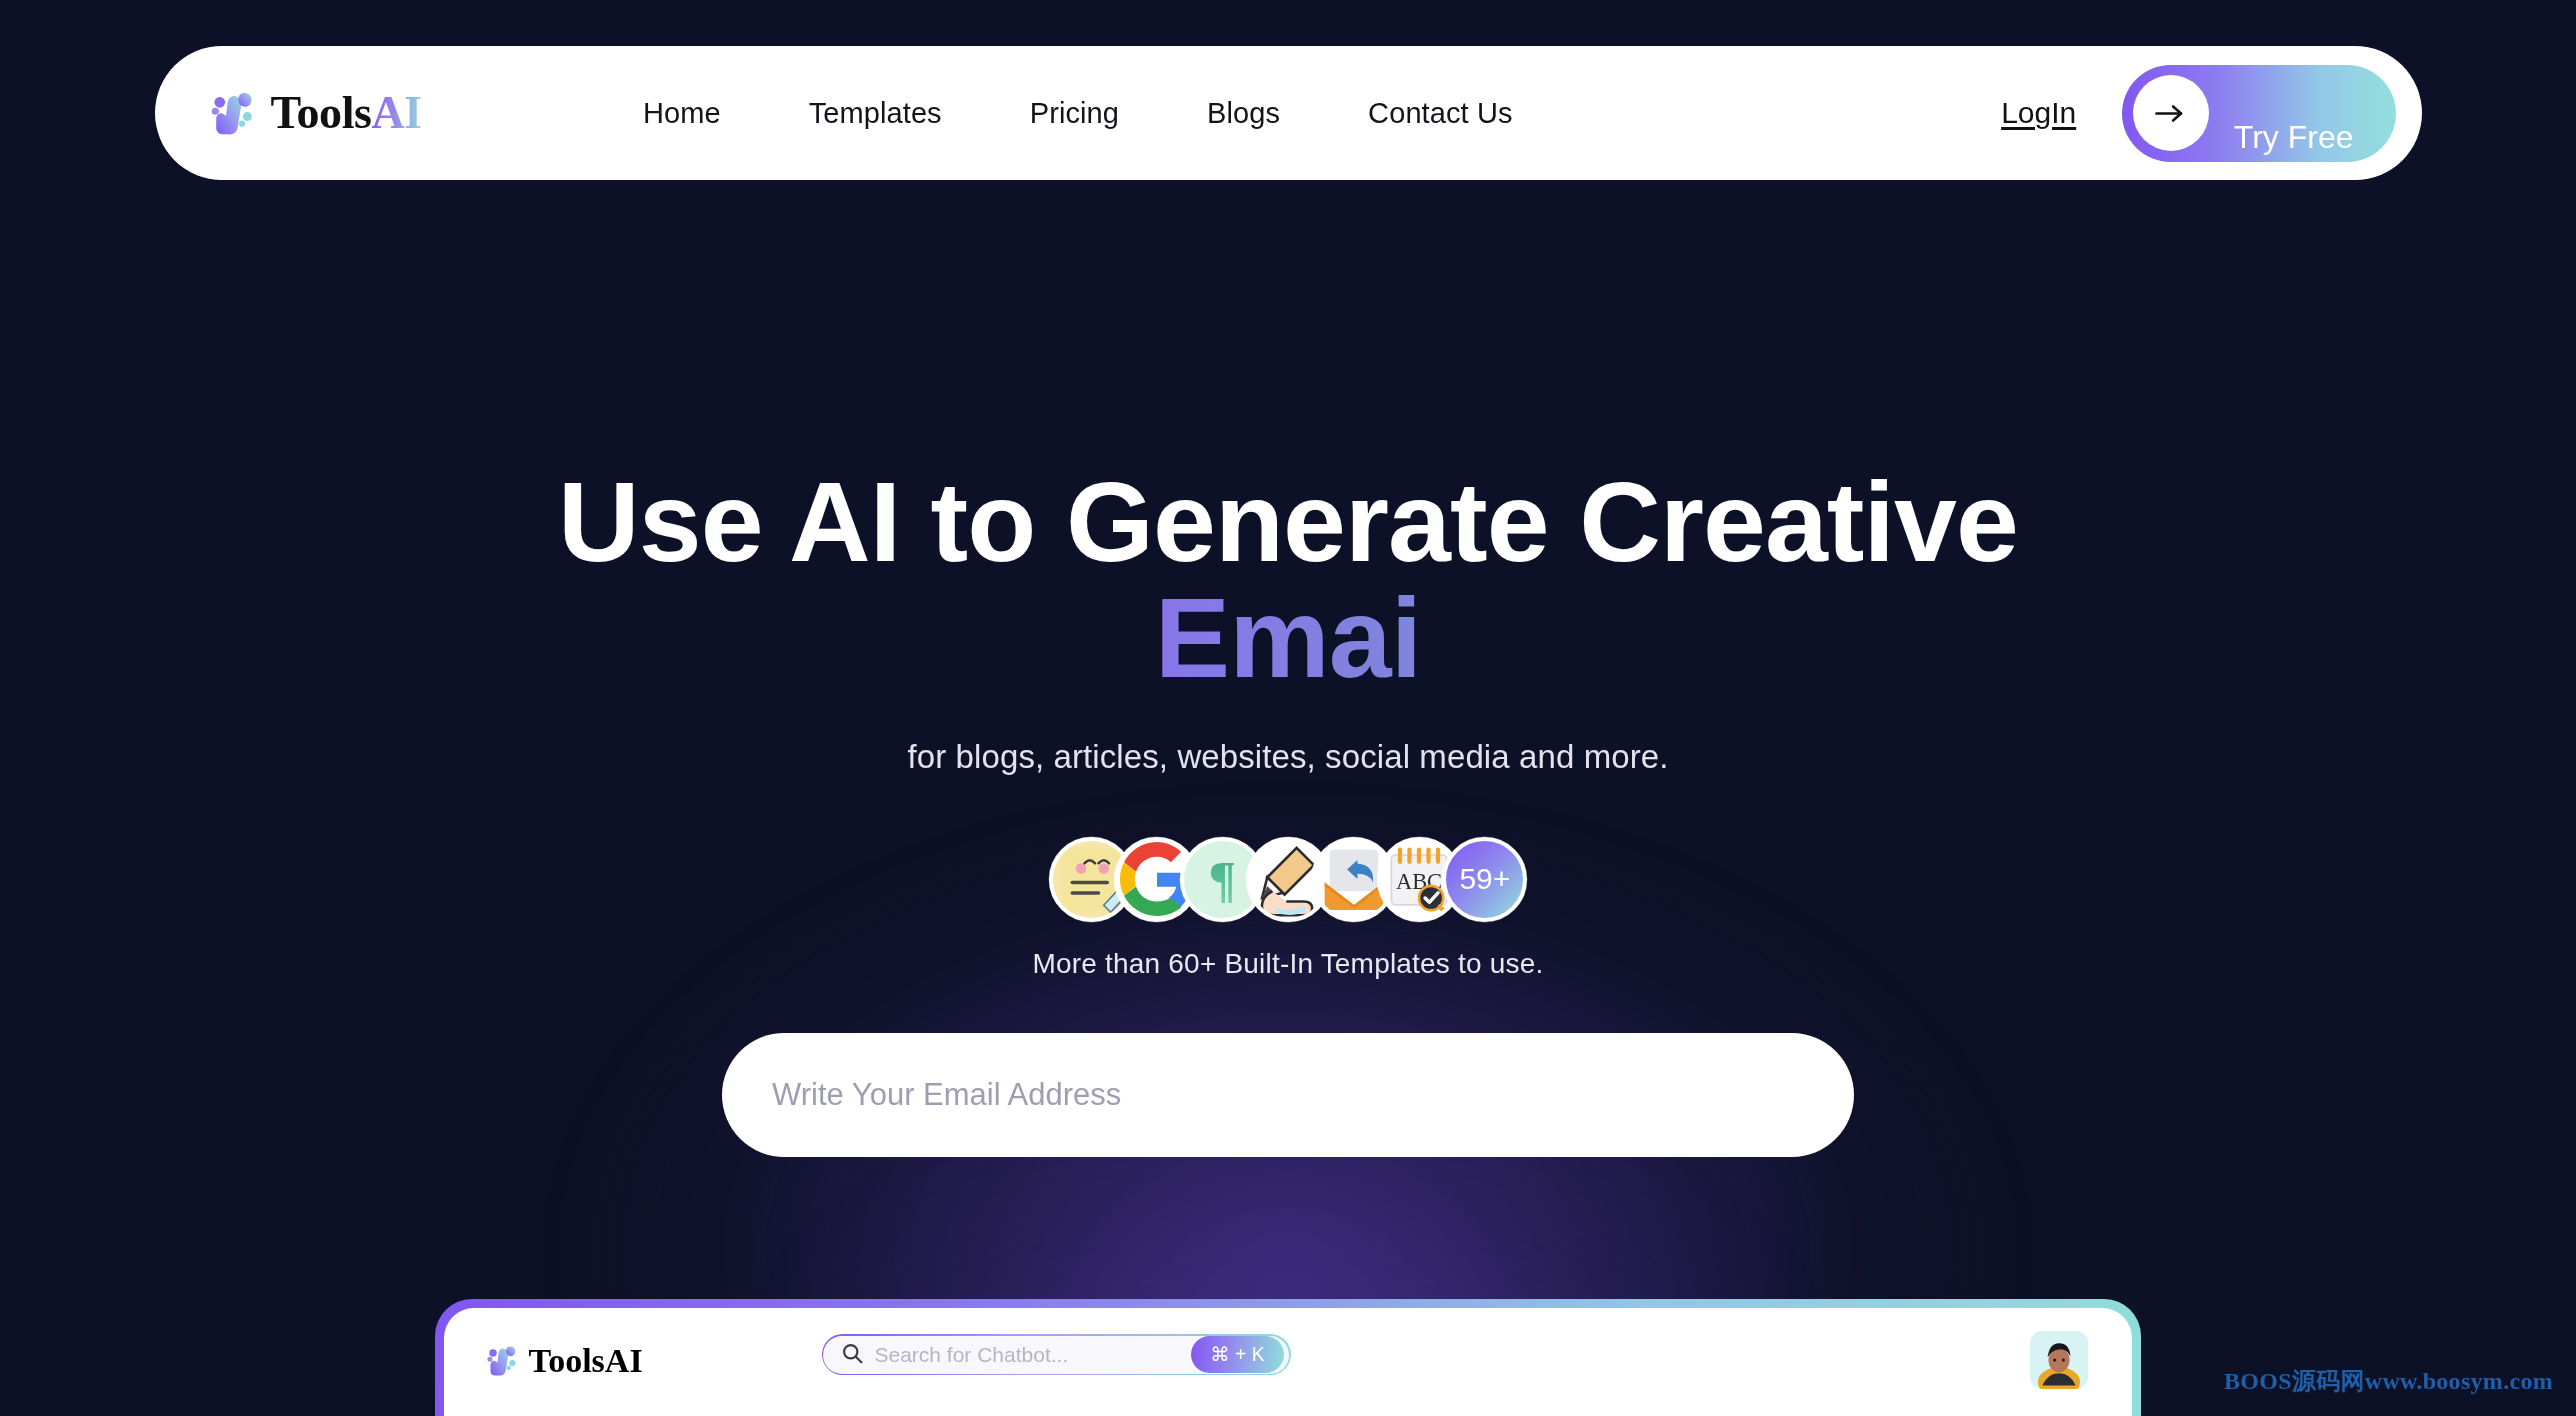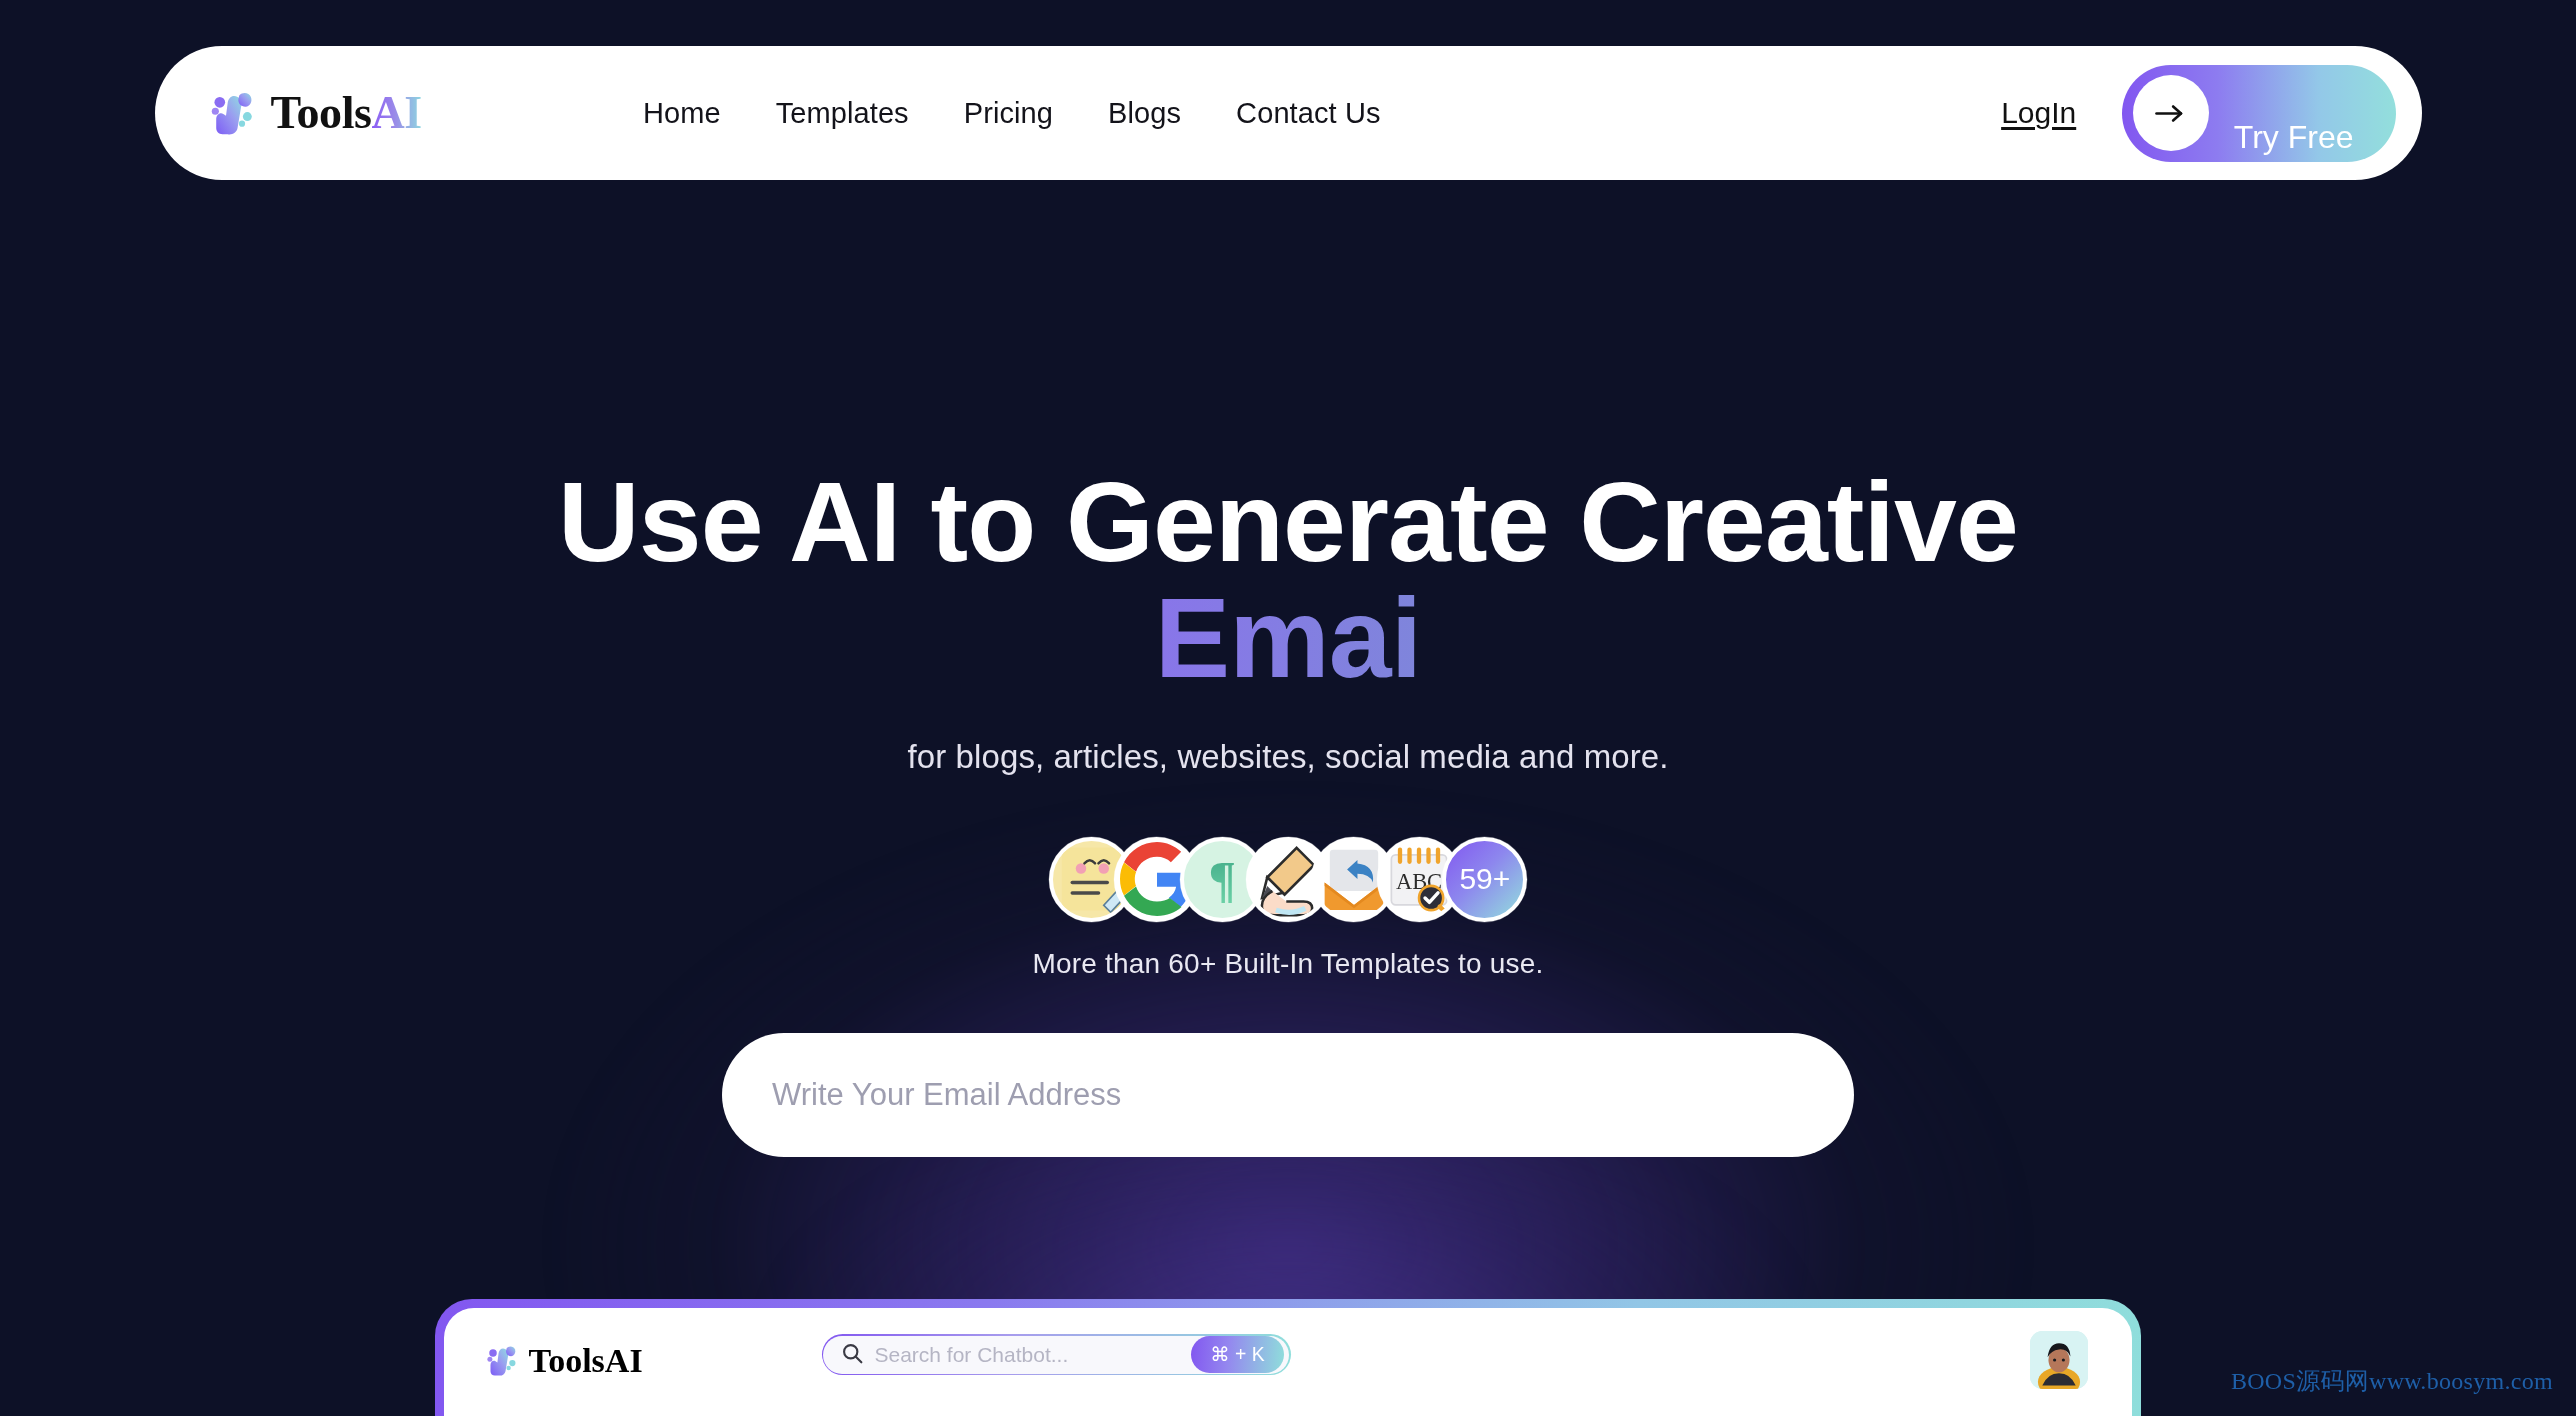--- a/index.html
+++ b/index.html
@@ -64,21 +64,21 @@
   }
   .brand-text .t-dark { color:#111111; }
   .brand-text .t-ai {
     background:linear-gradient(90deg,#8b5cf6 0%,#9a8ae8 45%,#8ed8e0 100%);
     -webkit-background-clip:text; background-clip:text;
     -webkit-text-fill-color:transparent; color:transparent;
   }
 
   .nav {
     display:flex; align-items:center;
-    gap:55px;
+    gap:88px;
     margin-left:221px;
   }
   .nav a {
     font-size:29px;
     color:#13131a;
     text-decoration:none;
     white-space:nowrap;
     letter-spacing:0.1px;
   }
 
@@ -294,21 +294,21 @@
     border-radius:12.4px;
     background:#d8f3f3;
     overflow:hidden;
   }
 
   
   .watermark {
     position:absolute;
     right:23px; bottom:19.4px;
     font-family:"Liberation Serif", serif;
-    font-weight:normal;
+    font-weight:bold;
     font-size:24px;
     color:#1e5fa8;
     letter-spacing:0.3px;
     z-index:40;
     white-space:nowrap;
   }
 </style>
 </head>
 <body>
 

